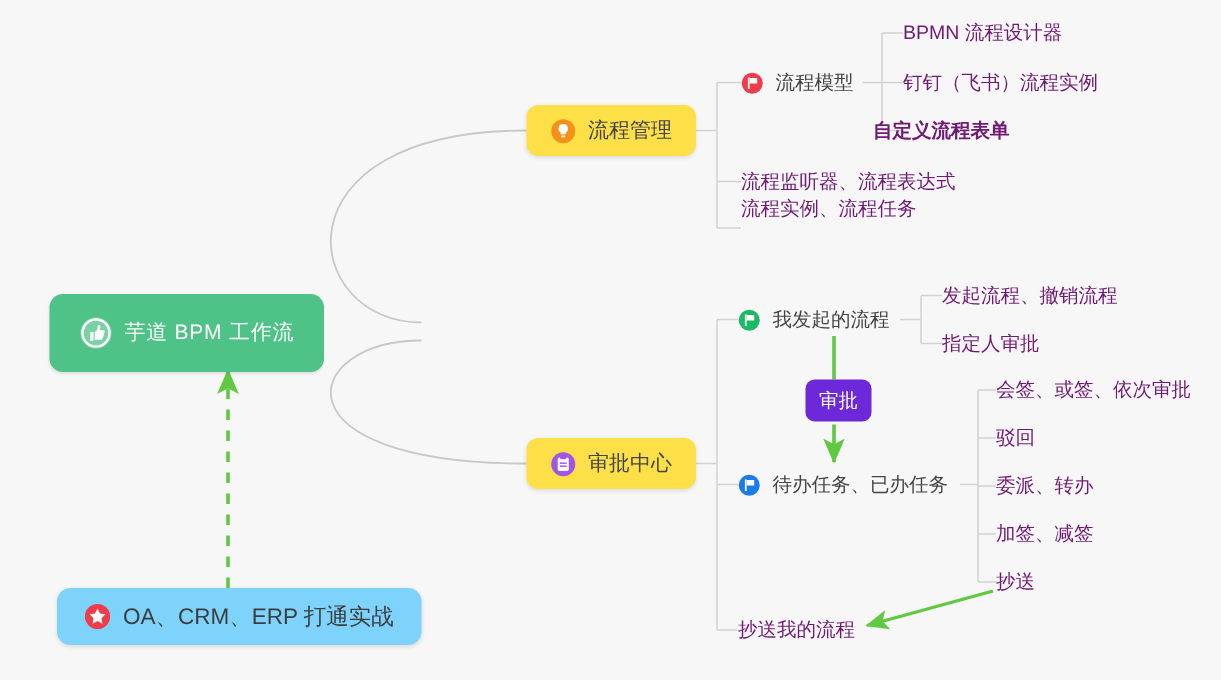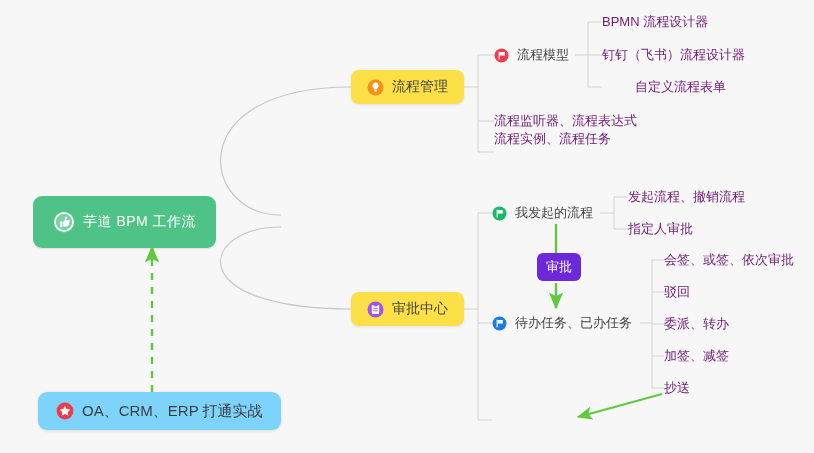--- a/index.html
+++ b/index.html
@@ -210,23 +210,23 @@
         <path d="M5.9 4.0 h4.9 v3.6 h-4.9 z" fill="#ffffff"></path>
       </svg>
     </span>
     <span class="label">流程模型</span>
   </div>
 
   <div class="node leaf" style="left:602px; top:11px;">
     <span class="label">BPMN 流程设计器</span>
   </div>
   <div class="node leaf" style="left:602px; top:44px;">
-    <span class="label">钉钉（飞书）流程设计器</span>
-  </div>
-  <div class="node leaf" style="left:635px; top:76px;">
+    <span class="label">钉钉（飞书）流程实例</span>
+  </div>
+  <div class="node leaf" style="left:582px; top:76px;font-weight:bold;">
     <span class="label">自定义流程表单</span>
   </div>
 
   <div class="node leaf" style="left:494px; top:110px;">
     <span class="label">流程监听器、流程表达式</span>
   </div>
   <div class="node leaf" style="left:494px; top:128px;">
     <span class="label">流程实例、流程任务</span>
   </div>
 
@@ -279,20 +279,23 @@
   <div class="node leaf" style="left:664px; top:313px;">
     <span class="label">委派、转办</span>
   </div>
   <div class="node leaf" style="left:664px; top:345px;">
     <span class="label">加签、减签</span>
   </div>
   <div class="node leaf" style="left:664px; top:377px;">
     <span class="label">抄送</span>
   </div>
 
+  <div class="node leaf" style="left:492px; top:409px;">
+    <span class="label">抄送我的流程</span>
+  </div>
 
   <div class="node tag" style="left:537px; top:253px;">
     <span class="label">审批</span>
   </div>
 
   <div class="node callout" style="left:38px; top:392px;">
     <span class="icon">
       <svg width="18" height="18" viewBox="0 0 18 18">
         <circle cx="9" cy="9" r="8.4" fill="#ef3b4a"></circle>
         <path d="M9 3.7 l1.63 3.32 3.66 0.53 -2.65 2.58 0.63 3.64 -3.27 -1.72

